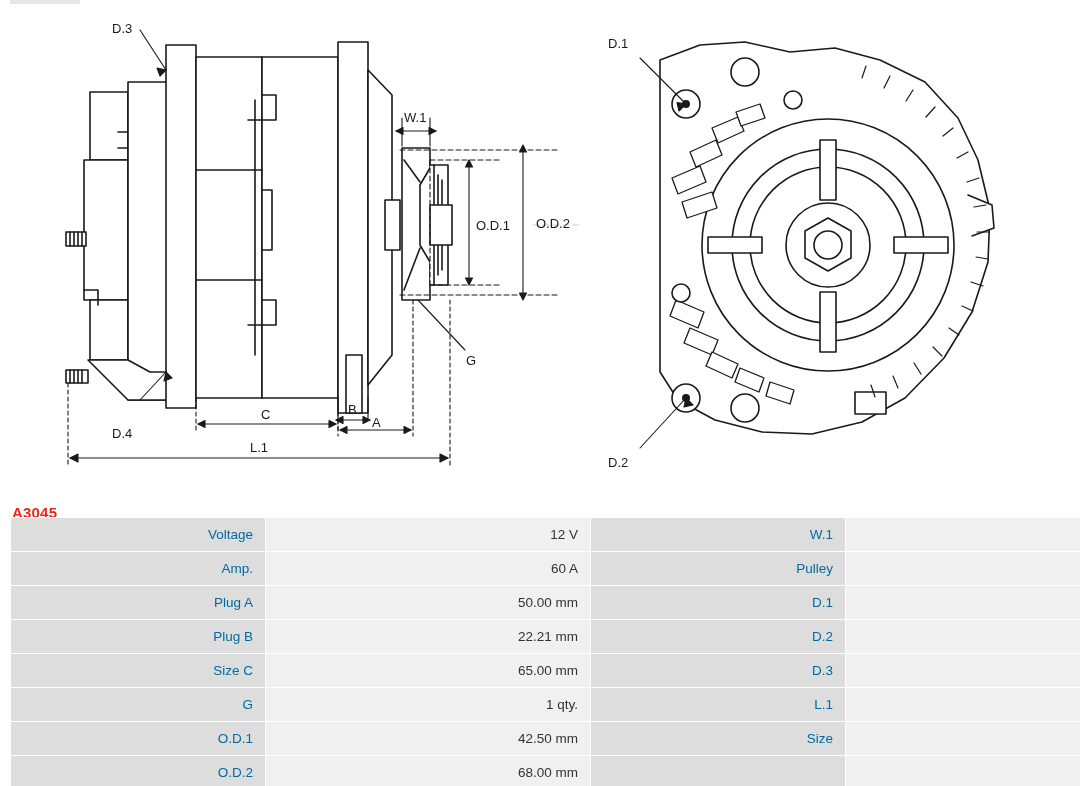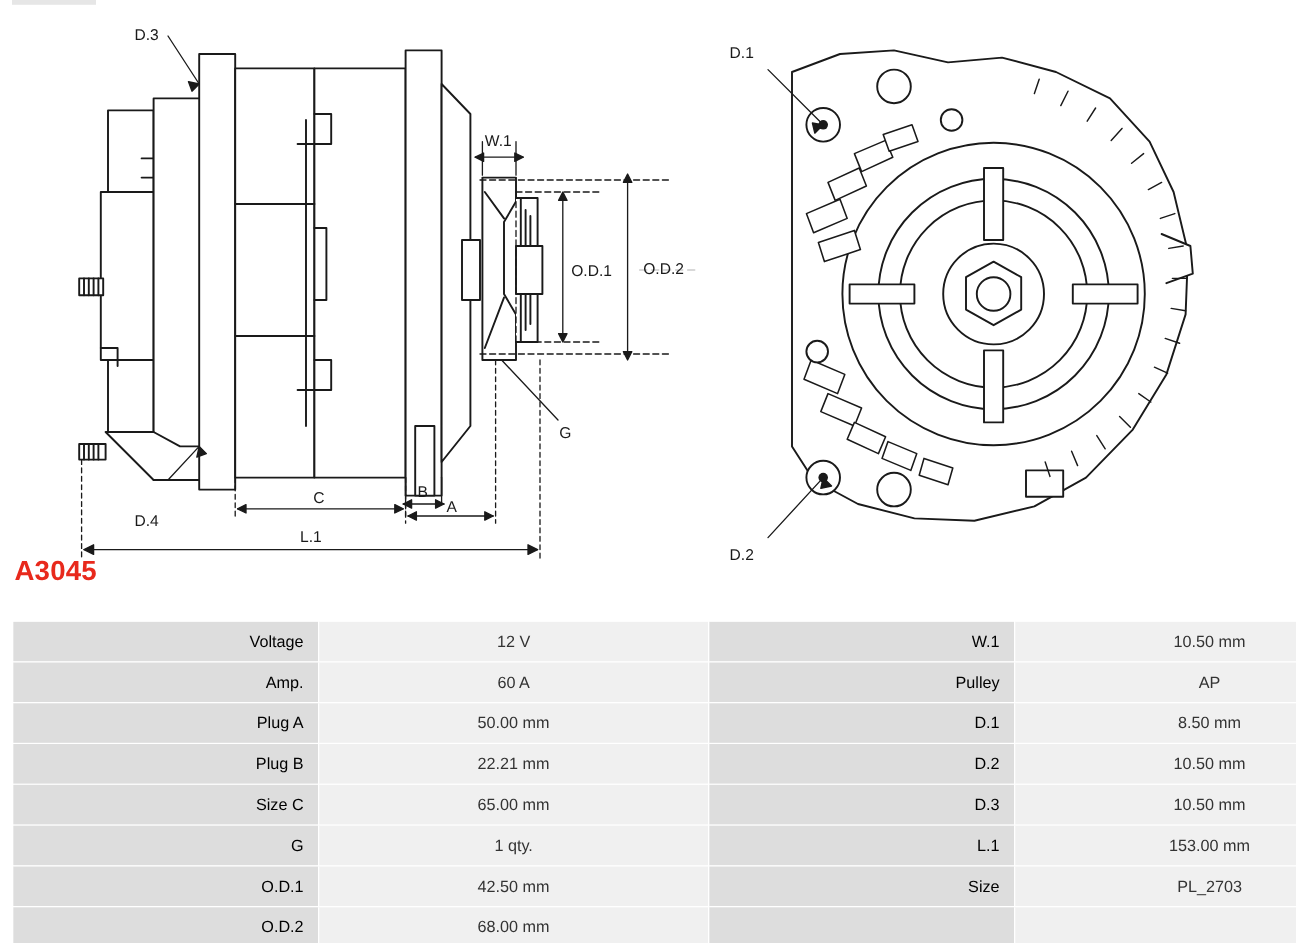--- a/index.html
+++ b/index.html
@@ -24,22 +24,22 @@
   .drawing {
     position: absolute;
     left: 0;
     top: 0;
     width: 1080px;
     height: 480px;
   }
   .part-number {
     position: absolute;
     left: 12px;
-    top: 462px;
-    font-size: 23px;
+    top: 504px;
+    font-size: 15px;
     font-weight: bold;
     color: #e8291c;
     letter-spacing: 0.2px;
   }
   .spec-table {
     position: absolute;
     left: 10px;
     top: 517px;
     width: 1060px;
     border-collapse: collapse;
@@ -48,26 +48,26 @@
   .spec-table td {
     height: 33px;
     font-size: 13.5px;
     padding: 0 12px;
     border: 1px solid #ffffff;
     white-space: nowrap;
   }
   .spec-table td.label {
     background: #dddddd;
     text-align: right;
-    color: #000000;
+    color: #0369a1;
     width: 230px;
   }
   .spec-table td.value {
     background: #f0f0f0;
-    text-align: center;
+    text-align: right;
     color: #333333;
     width: 300px;
   }
   .spec-table td.blank {
     background: #f0f0f0;
     border: 1px solid #ffffff;
   }
   .spec-table td.blank.lbl {
     background: #dddddd;
   }

